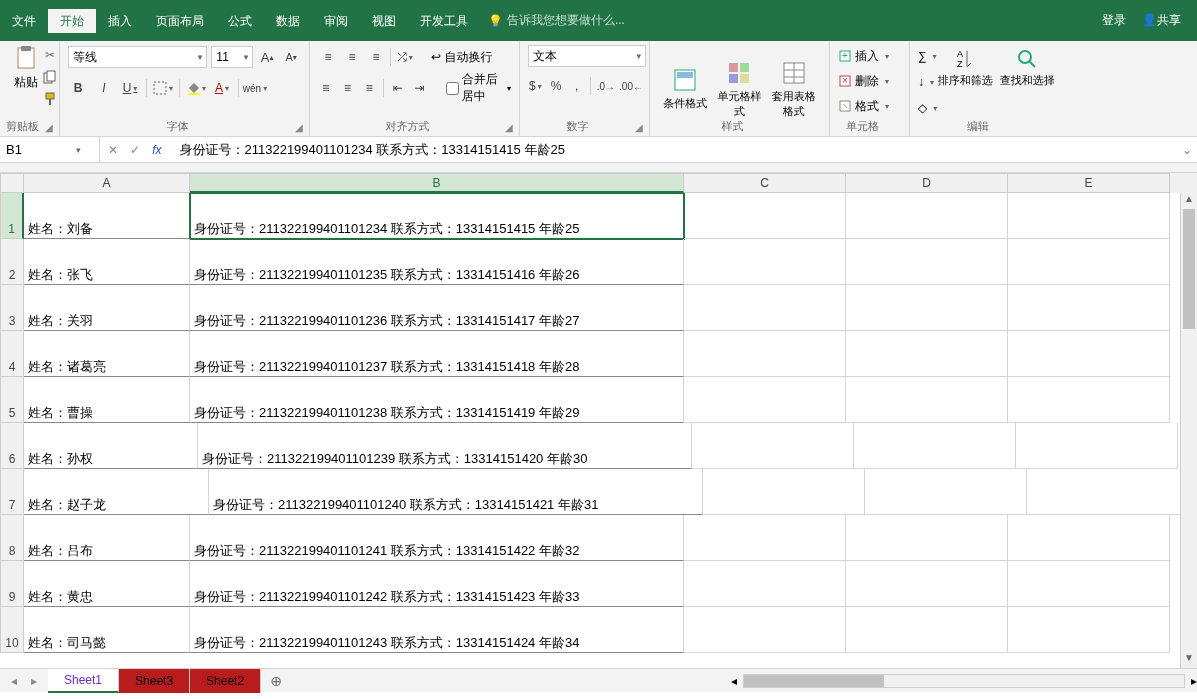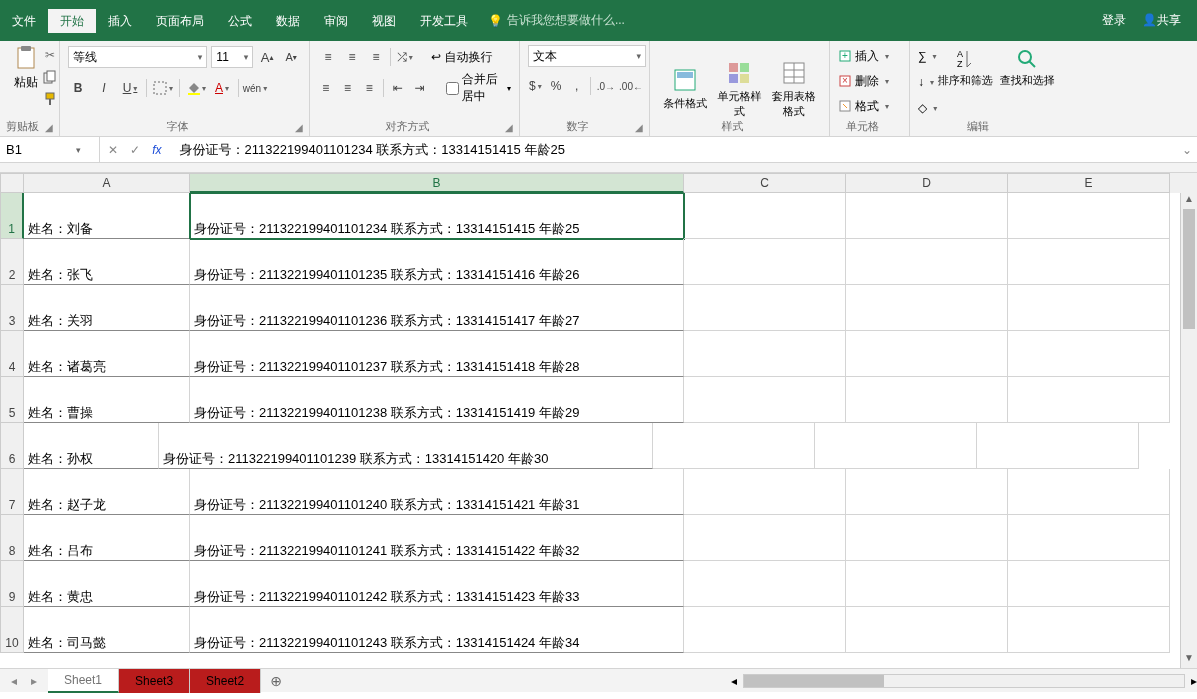--- a/index.html
+++ b/index.html
@@ -82,21 +82,21 @@
 .cell.selected { outline:2px solid #217346; outline-offset:-1px; }
 
 .vscroll { position:absolute; right:0; top:20px; bottom:0; width:17px; background:#f0f0f0; border-left:1px solid #ccc; }
 .vscroll .thumb { position:absolute; top:0; left:2px; right:2px; height:120px; background:#c1c1c1; cursor:pointer; }
 .vscroll .arr { position:absolute; left:0; right:0; height:16px; text-align:center; color:#666; cursor:pointer; font-size:10px; }
 
 .bottom { height:24px; background:#f3f3f3; border-top:1px solid #d4d4d4; display:flex; align-items:center; position:relative; }
 .sheet-nav-btns { display:flex; padding:0 6px; gap:4px; color:#888; }
 .sheet-nav-btns span { width:16px; text-align:center; cursor:pointer; }
 .sheet-tab { padding:0 16px; height:24px; display:flex; align-items:center; border-right:1px solid #ccc; cursor:pointer; background:#b91c1c; }
-.sheet-tab.active { background:#fff; border-bottom:2px solid #217346; color:#737373; }
+.sheet-tab.active { background:#fff; border-bottom:2px solid #217346; color:#6d28d9; }
 .new-sheet { width:30px; text-align:center; color:#666; cursor:pointer; font-size:14px; }
 .hscroll { flex:1; margin:0 6px; height:14px; background:#f0f0f0; position:relative; border:1px solid #ccc; }
 .hscroll .thumb { position:absolute; left:0; top:0; bottom:0; width:140px; background:#c1c1c1; cursor:pointer; }
 
 svg { display:block; }
 </style>
 </head>
 <body>
 
 <div class="ribbon-tabs">
@@ -419,29 +419,29 @@
       <div class="row">
         <div class="rowh">5</div>
         <div class="cell ab" style="width: 166px;">姓名：曹操</div>
         <div class="cell ab" style="width: 494px;">身份证号：211322199401101238 联系方式：13314151419 年龄29</div>
         <div class="cell" style="width: 162px;"></div>
         <div class="cell" style="width: 162px;"></div>
         <div class="cell" style="width: 162px;"></div>
       </div>
       <div class="row">
         <div class="rowh">6</div>
-        <div class="cell ab" style="width: 135px;">姓名：孙权</div>
+        <div class="cell ab" style="width: 174px;">姓名：孙权</div>
         <div class="cell ab" style="width: 494px;">身份证号：211322199401101239 联系方式：13314151420 年龄30</div>
         <div class="cell" style="width: 162px;"></div>
         <div class="cell" style="width: 162px;"></div>
         <div class="cell" style="width: 162px;"></div>
       </div>
       <div class="row">
         <div class="rowh">7</div>
-        <div class="cell ab" style="width: 166px;">姓名：赵子龙</div>
+        <div class="cell ab" style="width: 185px;">姓名：赵子龙</div>
         <div class="cell ab" style="width: 494px;">身份证号：211322199401101240 联系方式：13314151421 年龄31</div>
         <div class="cell" style="width: 162px;"></div>
         <div class="cell" style="width: 162px;"></div>
         <div class="cell" style="width: 162px;"></div>
       </div>
       <div class="row">
         <div class="rowh">8</div>
         <div class="cell ab" style="width: 166px;">姓名：吕布</div>
         <div class="cell ab" style="width: 494px;">身份证号：211322199401101241 联系方式：13314151422 年龄32</div>
         <div class="cell" style="width: 162px;"></div>

